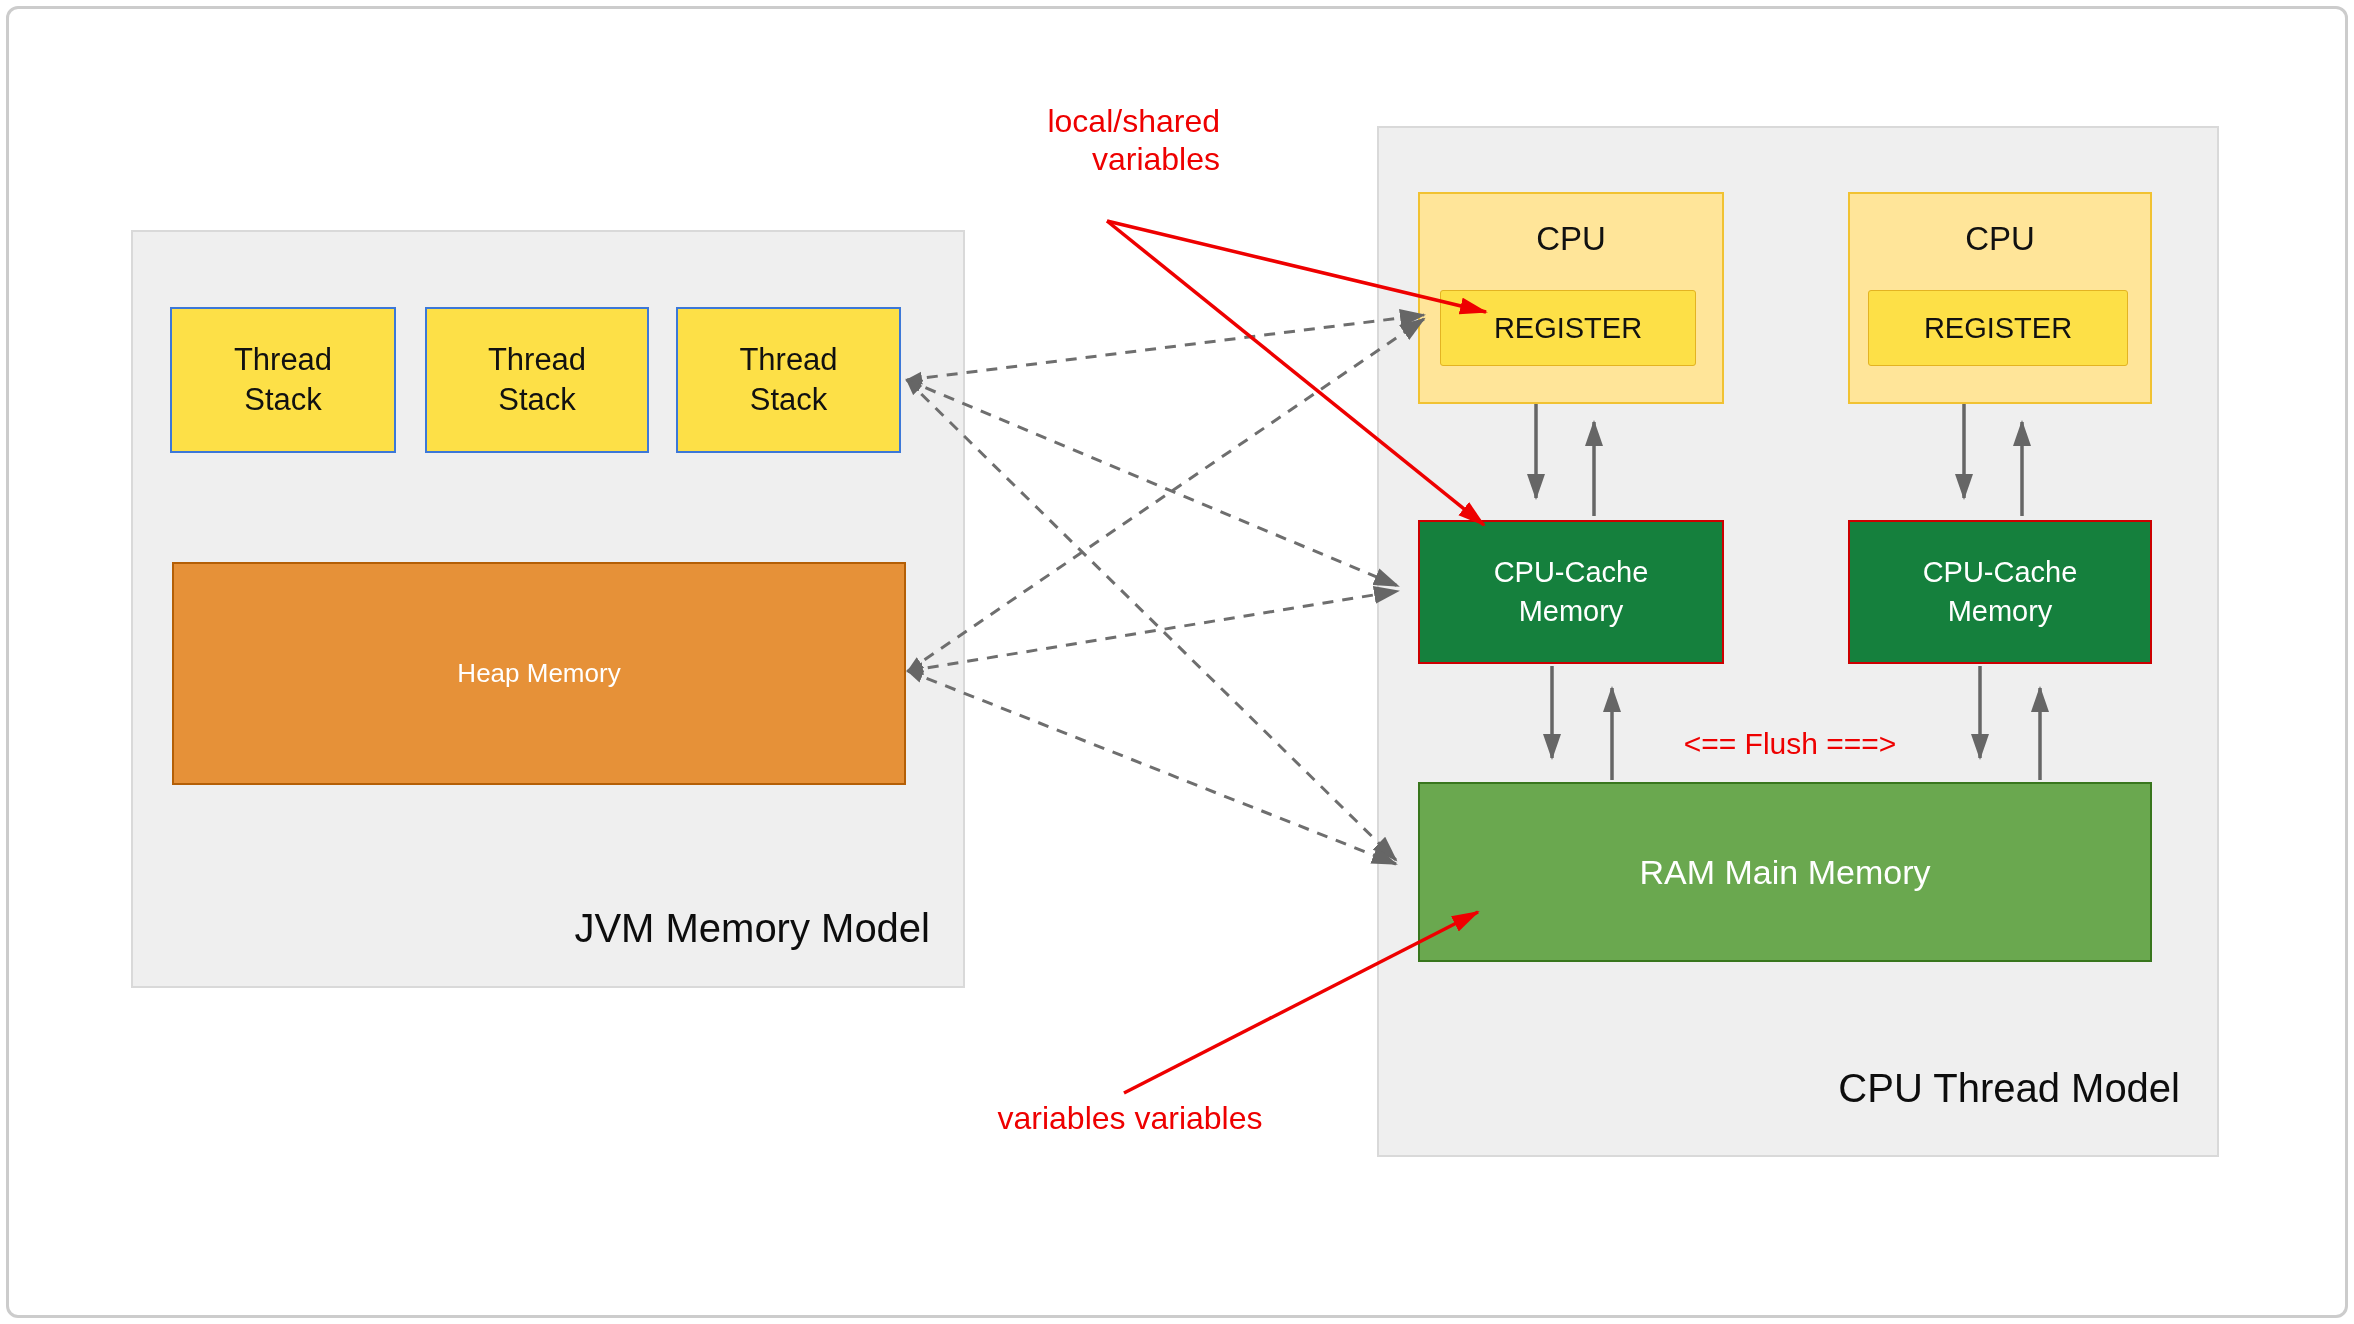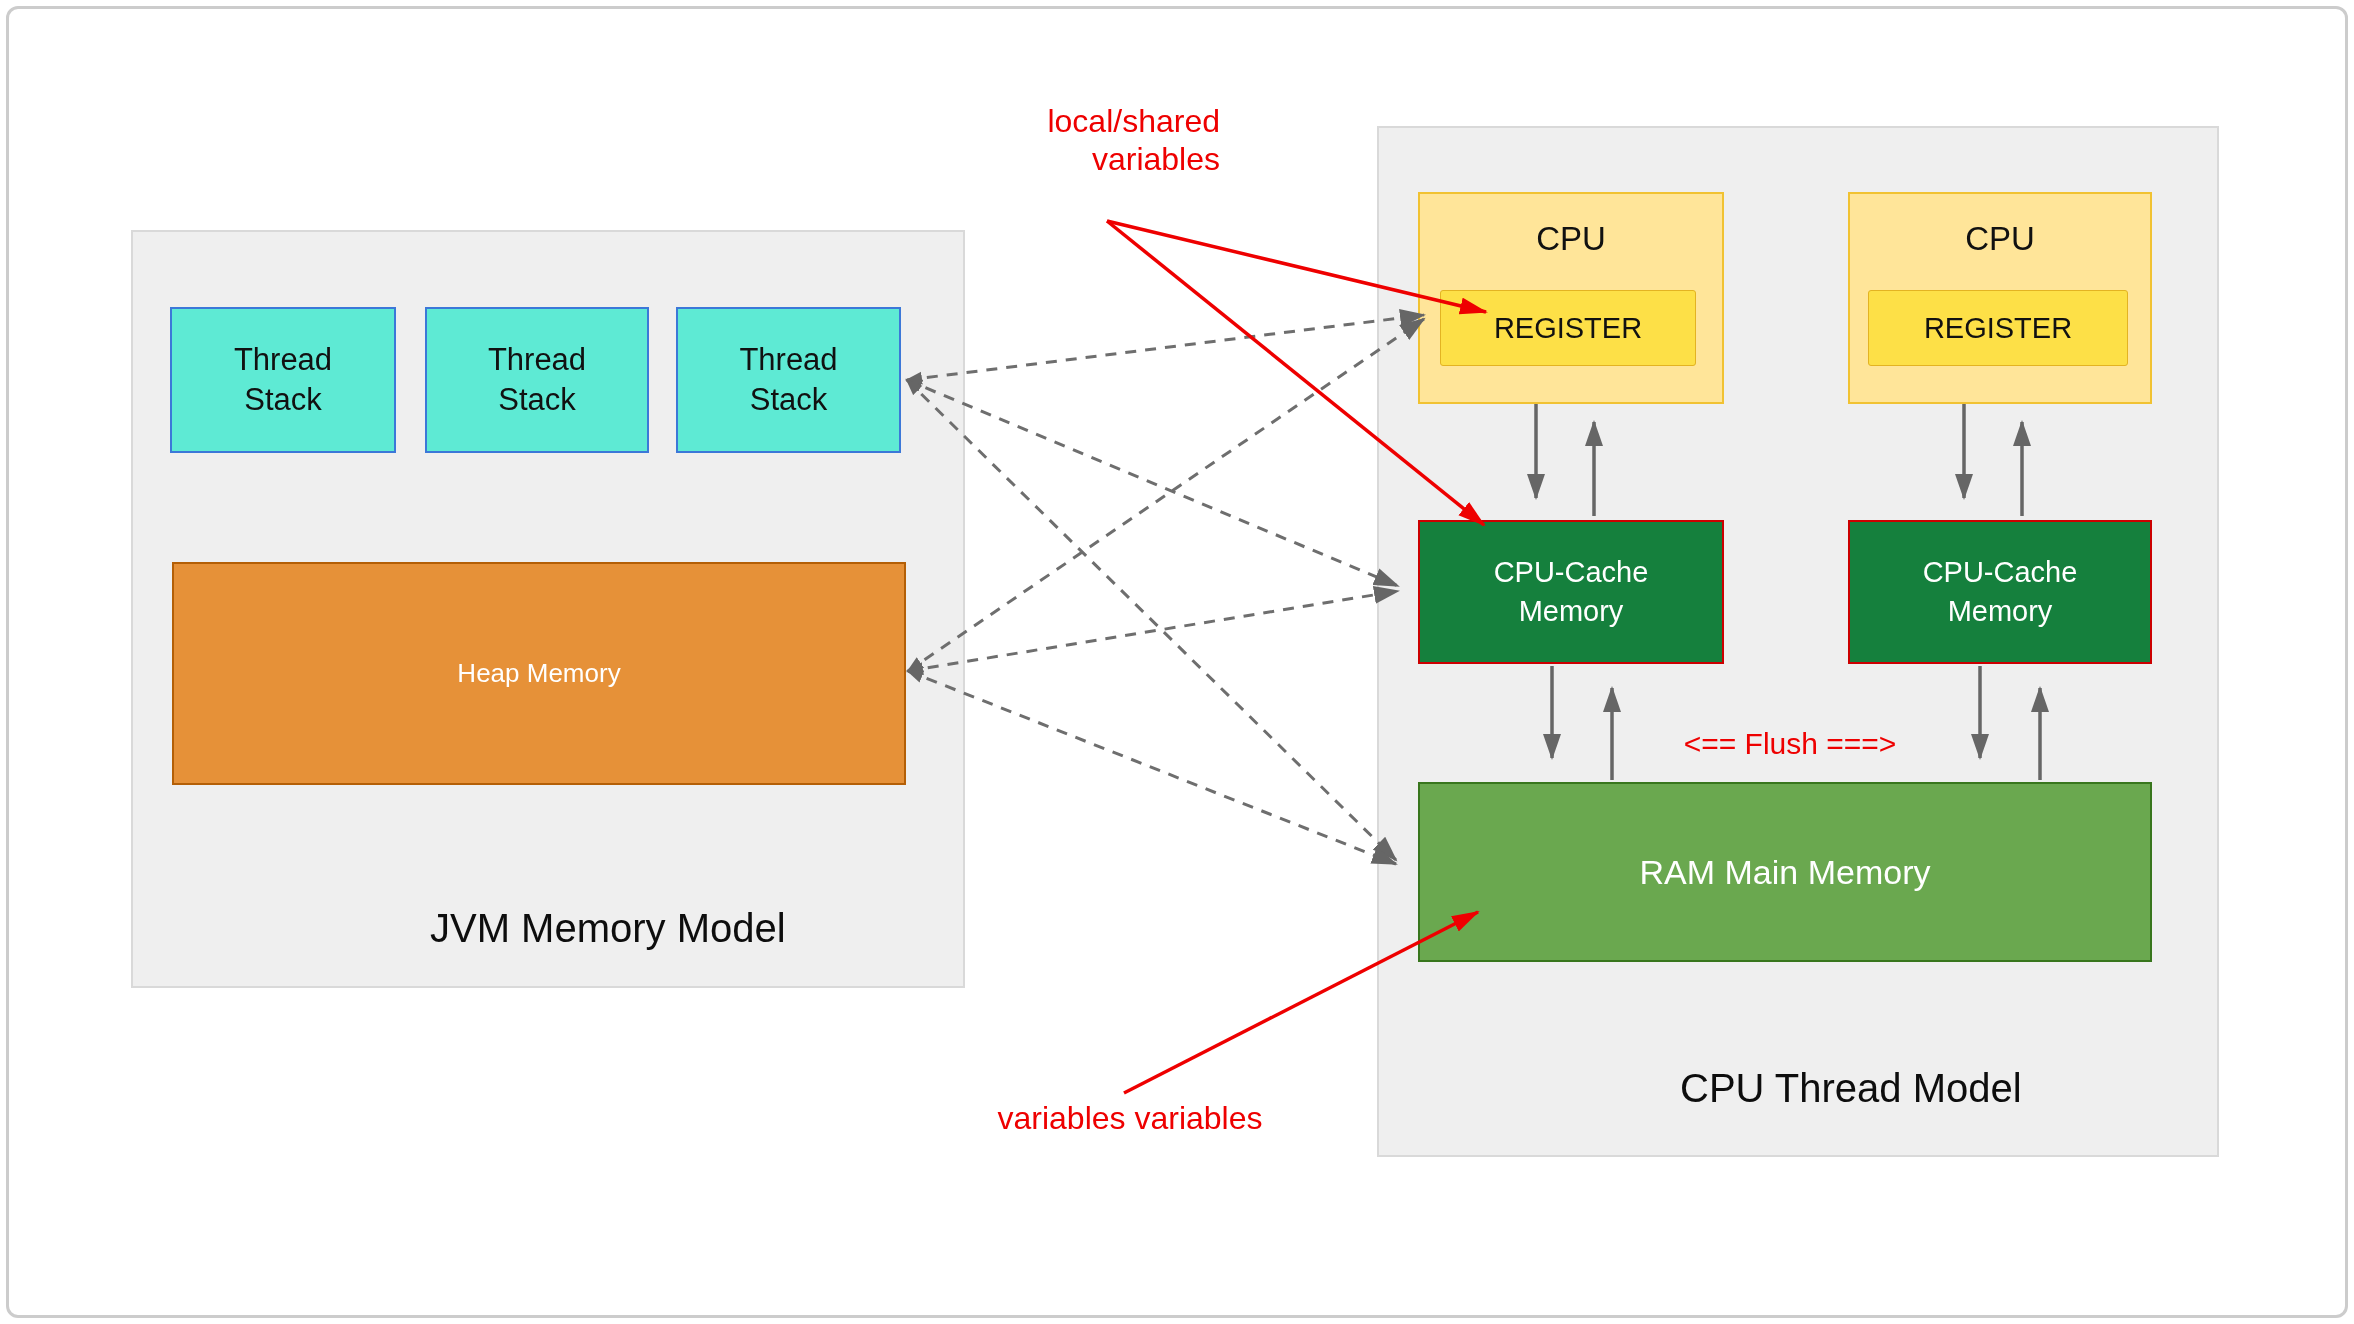--- a/index.html
+++ b/index.html
@@ -16,30 +16,31 @@
   }
   .panel{
     position:absolute;
     background:#efefef;
     border:2px solid #d9d9d9;
   }
   .panel-title{
     position:absolute;
     color:#0d0d0d;
     font-size:40px;
+    text-align:right;
     white-space:nowrap;
   }
   .box{
     position:absolute;
     display:flex;align-items:center;justify-content:center;
     text-align:center;
     box-sizing:border-box;
   }
   .ts{
-    background:#5eead4;border:2.5px solid #3c78d8;
+    background:#fde047;border:2.5px solid #3c78d8;
     color:#111;font-size:31px;line-height:1.3;
   }
   .ts .lbl{width:130px;}
   .heap{
     background:#e69138;border:2.5px solid #b45f06;
     color:#ffffff;font-size:26px;
   }
   .cpu{
     background:#ffe599;border:2px solid #f1c232;
     color:#111;font-size:33px;

